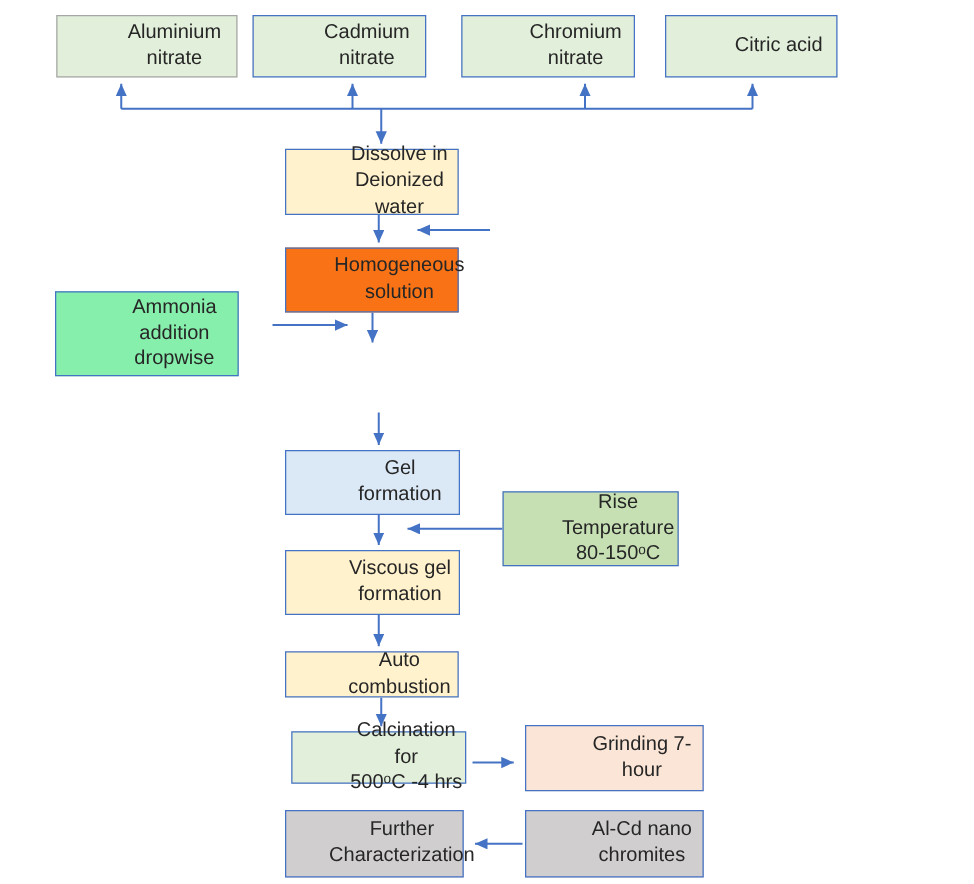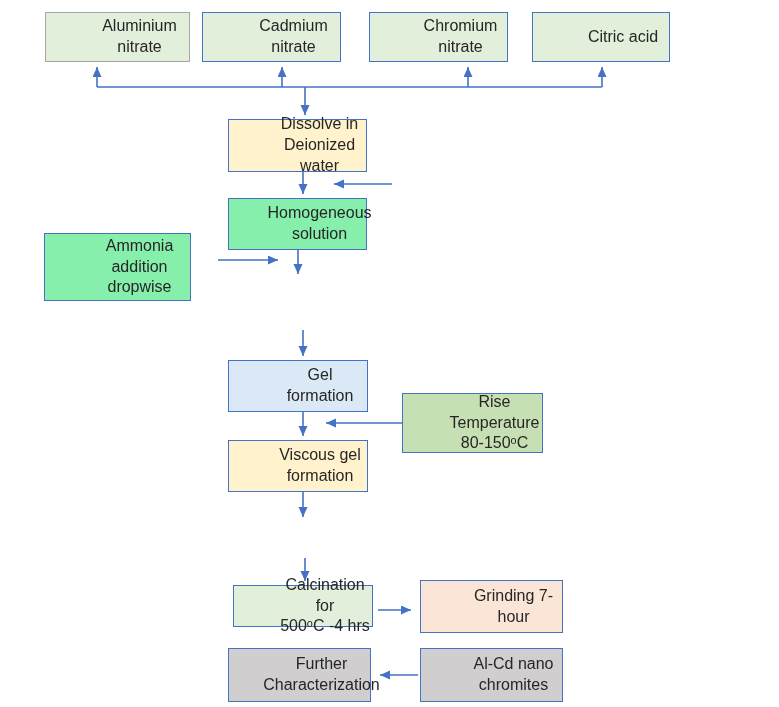--- a/index.html
+++ b/index.html
@@ -76,21 +76,21 @@
   <div class="node" style="left:532px;top:12px;width:138px;height:50px;background:#e2efda">
     <span class="lbl">Citric acid</span>
   </div>
 
   <div class="node" style="left:228px;top:119px;width:139px;height:53px;background:#fff2cc">
     <span class="lbl">Dissolve in
 Deionized water</span>
   </div>
 
 
-  <div class="node" style="left:228px;top:198px;width:139px;height:52px;background:#86efac">
+  <div class="node" style="left:228px;top:198px;width:139px;height:52px;background:#f97316">
     <span class="lbl">Homogeneous
 solution</span>
   </div>
 
   <div class="node" style="left:44px;top:233px;width:147px;height:68px;background:#86efac">
     <span class="lbl">Ammonia addition
 dropwise</span>
   </div>
 
 
@@ -101,20 +101,23 @@
   <div class="node" style="left:402px;top:393px;width:141px;height:60px;background:#c6e0b4">
     <span class="lbl">Rise Temperature
 80-150ᵒC</span>
   </div>
 
   <div class="node" style="left:228px;top:440px;width:140px;height:52px;background:#fff2cc">
     <span class="lbl">Viscous gel
 formation</span>
   </div>
 
+  <div class="node" style="left:228px;top:521px;width:139px;height:37px;background:#fff2cc">
+    <span class="lbl">Auto combustion</span>
+  </div>
 
   <div class="node" style="left:233px;top:585px;width:140px;height:42px;background:#e2efda">
     <span class="lbl">Calcination for
 500ᵒC -4 hrs</span>
   </div>
 
   <div class="node" style="left:420px;top:580px;width:143px;height:53px;background:#fbe5d6">
     <span class="lbl">Grinding 7-hour</span>
   </div>
 

